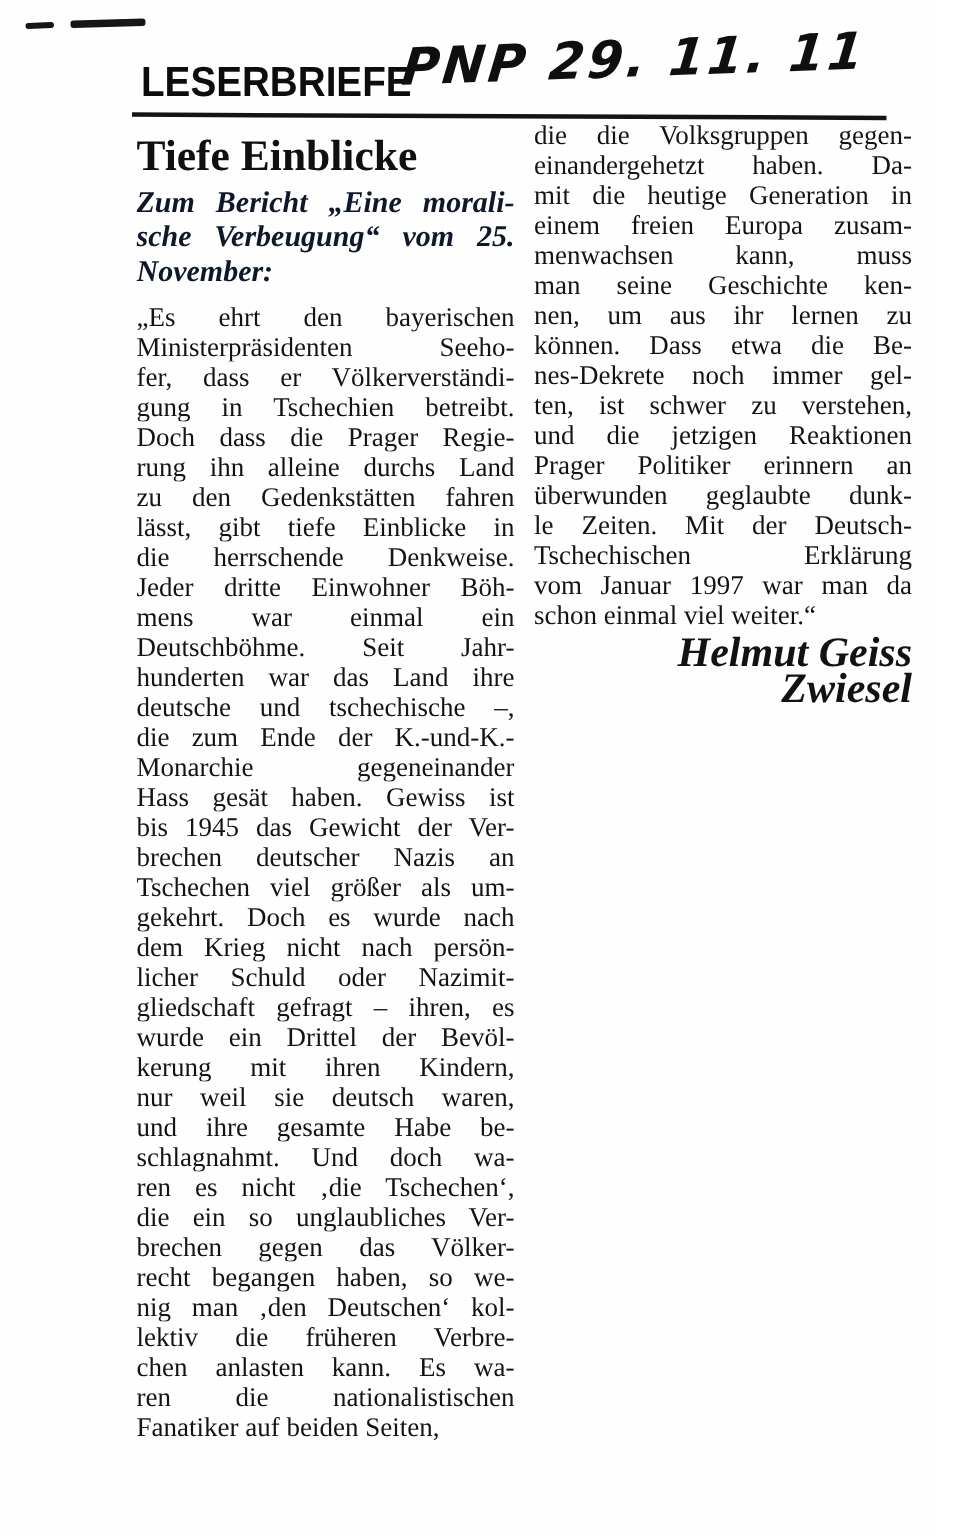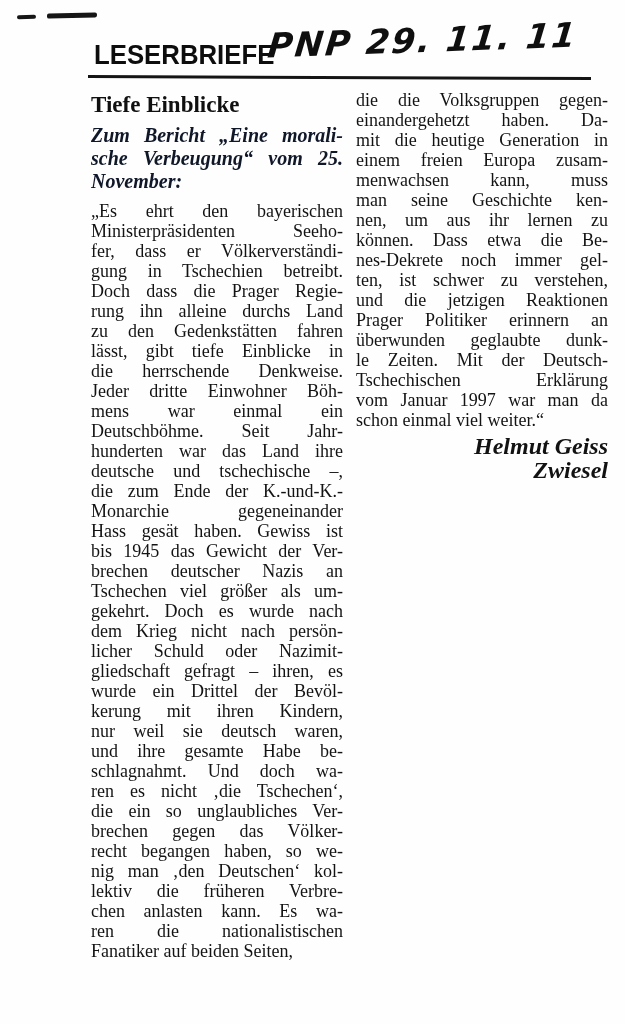--- a/index.html
+++ b/index.html
@@ -49,25 +49,25 @@
   }
   .header-rule {
     position: absolute; left: 88px; top: 76px;
     width: 503px; height: 3px; background: #141414;
     transform: rotate(0.25deg);
   }
 
   
   .column { position: absolute; width: 252px; }
   .col1 { left: 91px; top: 88px; }
-  .col2 { left: 356px; top: 90px; }
+  .col2 { left: 356px; top: 80px; }
 
   .article-title {
     margin: 0 0 3px 0;
-    font-size: 23px; line-height: 33px;
+    font-size: 29px; line-height: 33px;
     font-weight: bold; color: #101010;
     letter-spacing: 0px;
   }
   .lede { margin: 0 0 8px 0; }
   .lede .line {
     font-style: italic; font-weight: bold;
     font-size: 20px; line-height: 23px;
     color: #0f172a;
   }
   .body-text .line {
@@ -82,21 +82,21 @@
   }
   .lede .line:last-child,
   .body-text .line:last-child {
     text-align-last: auto;
   }
 
   .signature {
     margin-top: 4px;
     text-align: right;
     font-weight: bold; font-style: italic;
-    font-size: 24px; line-height: 24px;
+    font-size: 28px; line-height: 24px;
     color: #121212;
   }
 </style>
 </head>
 <body>
 
 <div class="page">
 
   <div class="pen-mark-1"></div>
   <div class="pen-mark-2"></div>

